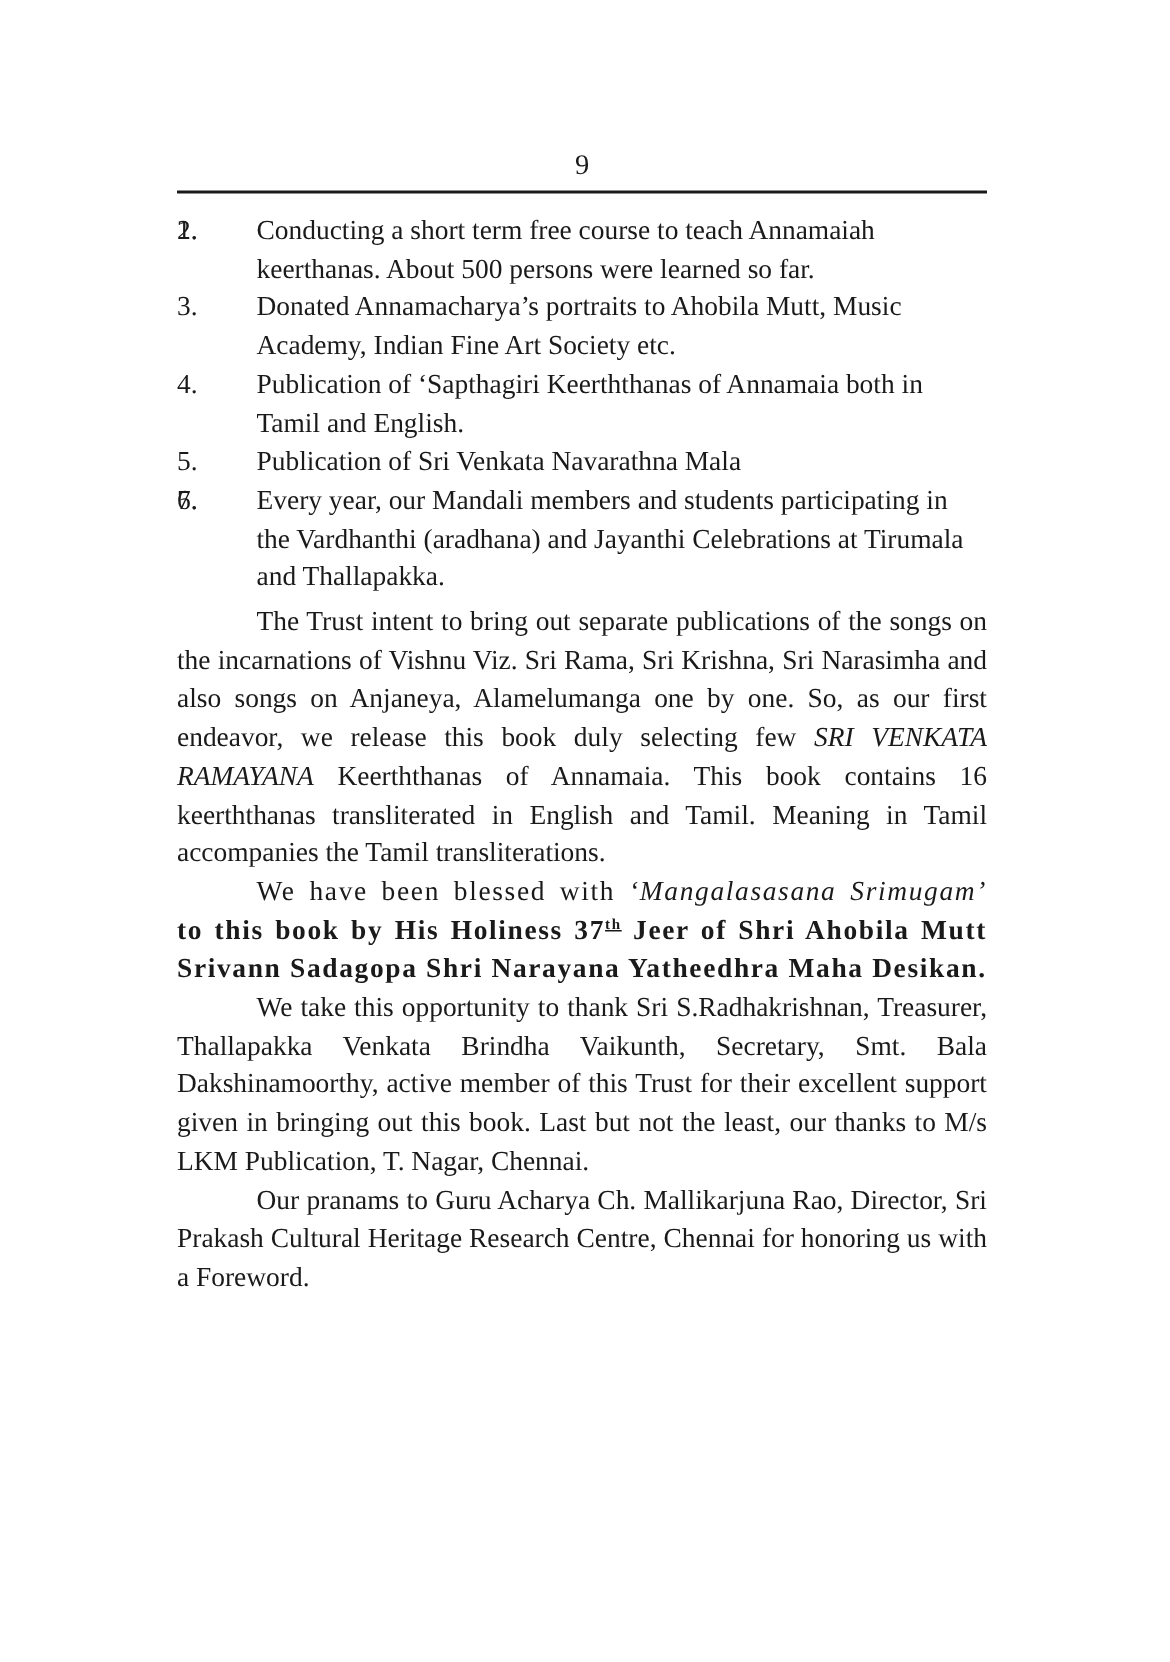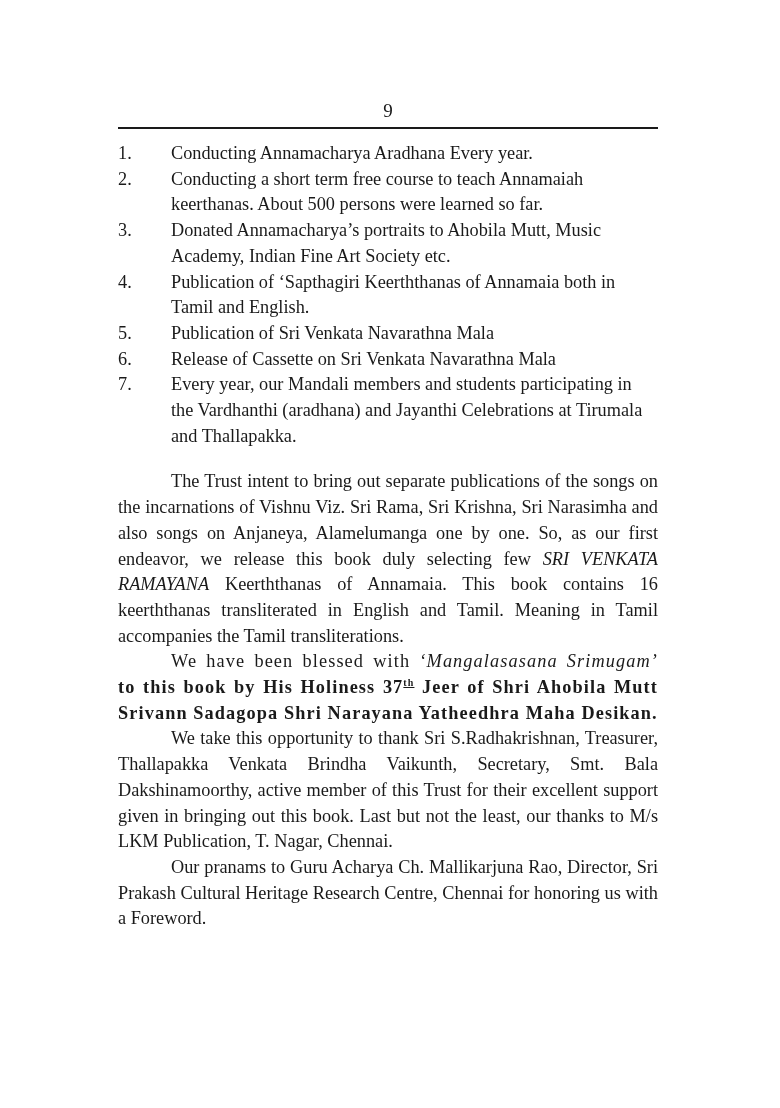--- a/index.html
+++ b/index.html
@@ -6,42 +6,42 @@
   body { width:780px; height:1108px; position:relative; overflow:hidden;
          font-family:"Liberation Serif", "DejaVu Serif", serif; color:#1a1a1a; }
   .page { position:absolute; left:118px; top:0; width:540px; }
   .page-number { position:absolute; top:100px; left:0; width:540px; text-align:center; font-size:19px; }
   .rule { position:absolute; top:127px; left:0; width:540px; height:2px; background:#1a1a1a; }
   .content { position:absolute; top:141px; left:0; width:540px; font-size:18.3px; line-height:25.7px; }
   ol.items { list-style:none; margin:0; padding:0; }
   ol.items li { position:relative; padding-left:53px; }
   ol.items li .num { position:absolute; left:0; top:0; width:40px; }
   p { margin:0; text-align:justify; text-indent:53px; }
-  p.first { margin-top:20px; }
+  p.first { margin-top:4px; }
   .ital { font-style:italic; }
   .bold { font-weight:bold; }
   .bi { font-weight:normal; font-style:italic; }
   sup { font-size:10px; line-height:0; vertical-align:7px;text-decoration:underline; }
   .wide2 { letter-spacing:1.1px; }
 </style>
 </head>
 <body>
 
 <div class="page">
   <div class="page-number">9</div>
   <div class="rule"></div>
 
   <div class="content">
     <ol class="items">
-      <li><span class="num">1.</span><span>Conducting Annamacharya Aradhana Every year.</span></li>
+      <li><span class="num">1.</span></li>
       <li><span class="num">2.</span><span>Conducting a short term free course to teach Annamaiah keerthanas. About 500 persons were learned so far.</span></li>
       <li><span class="num">3.</span><span>Donated Annamacharya’s portraits to Ahobila Mutt, Music Academy, Indian Fine Art Society etc.</span></li>
       <li><span class="num">4.</span><span>Publication of ‘Sapthagiri Keerththanas of Annamaia both in Tamil and English.</span></li>
       <li><span class="num">5.</span><span>Publication of Sri Venkata Navarathna Mala</span></li>
-      <li><span class="num">6.</span><span>Release of Cassette on Sri Venkata Navarathna Mala</span></li>
+      <li><span class="num">6.</span></li>
       <li><span class="num">7.</span><span>Every year, our Mandali members and students participating in the Vardhanthi (aradhana) and Jayanthi Celebrations at Tirumala and Thallapakka.</span></li>
     </ol>
 
     <p class="first"><span>The Trust intent to bring out separate publications of the songs on the incarnations of Vishnu Viz. Sri Rama, Sri Krishna, Sri Narasimha and also songs on Anjaneya, Alamelumanga one by one.  So, as our first endeavor, we release this book duly selecting few </span><span class="ital">SRI VENKATA RAMAYANA</span><span> Keerththanas of Annamaia. This book contains 16 keerththanas transliterated in English and Tamil.  Meaning in Tamil accompanies the Tamil transliterations.</span></p>
 
     <p class="wide2"><span>We have been blessed with </span><span class="bi">‘Mangalasasana Srimugam’</span><span class="bold"> to this book by His Holiness 37</span><sup class="bold">th</sup><span class="bold"> Jeer of Shri Ahobila Mutt Srivann Sadagopa Shri Narayana Yatheedhra Maha Desikan.</span></p>
 
     <p>We take this opportunity to thank Sri S.Radhakrishnan, Treasurer,  Thallapakka Venkata Brindha Vaikunth, Secretary, Smt. Bala Dakshinamoorthy, active member of this Trust for their excellent support given in bringing out this book. Last but not the least, our thanks to M/s LKM Publication, T. Nagar, Chennai.</p>
 
     <p>Our pranams to Guru Acharya Ch. Mallikarjuna Rao, Director, Sri Prakash Cultural Heritage Research Centre, Chennai for honoring us with a Foreword.</p>

